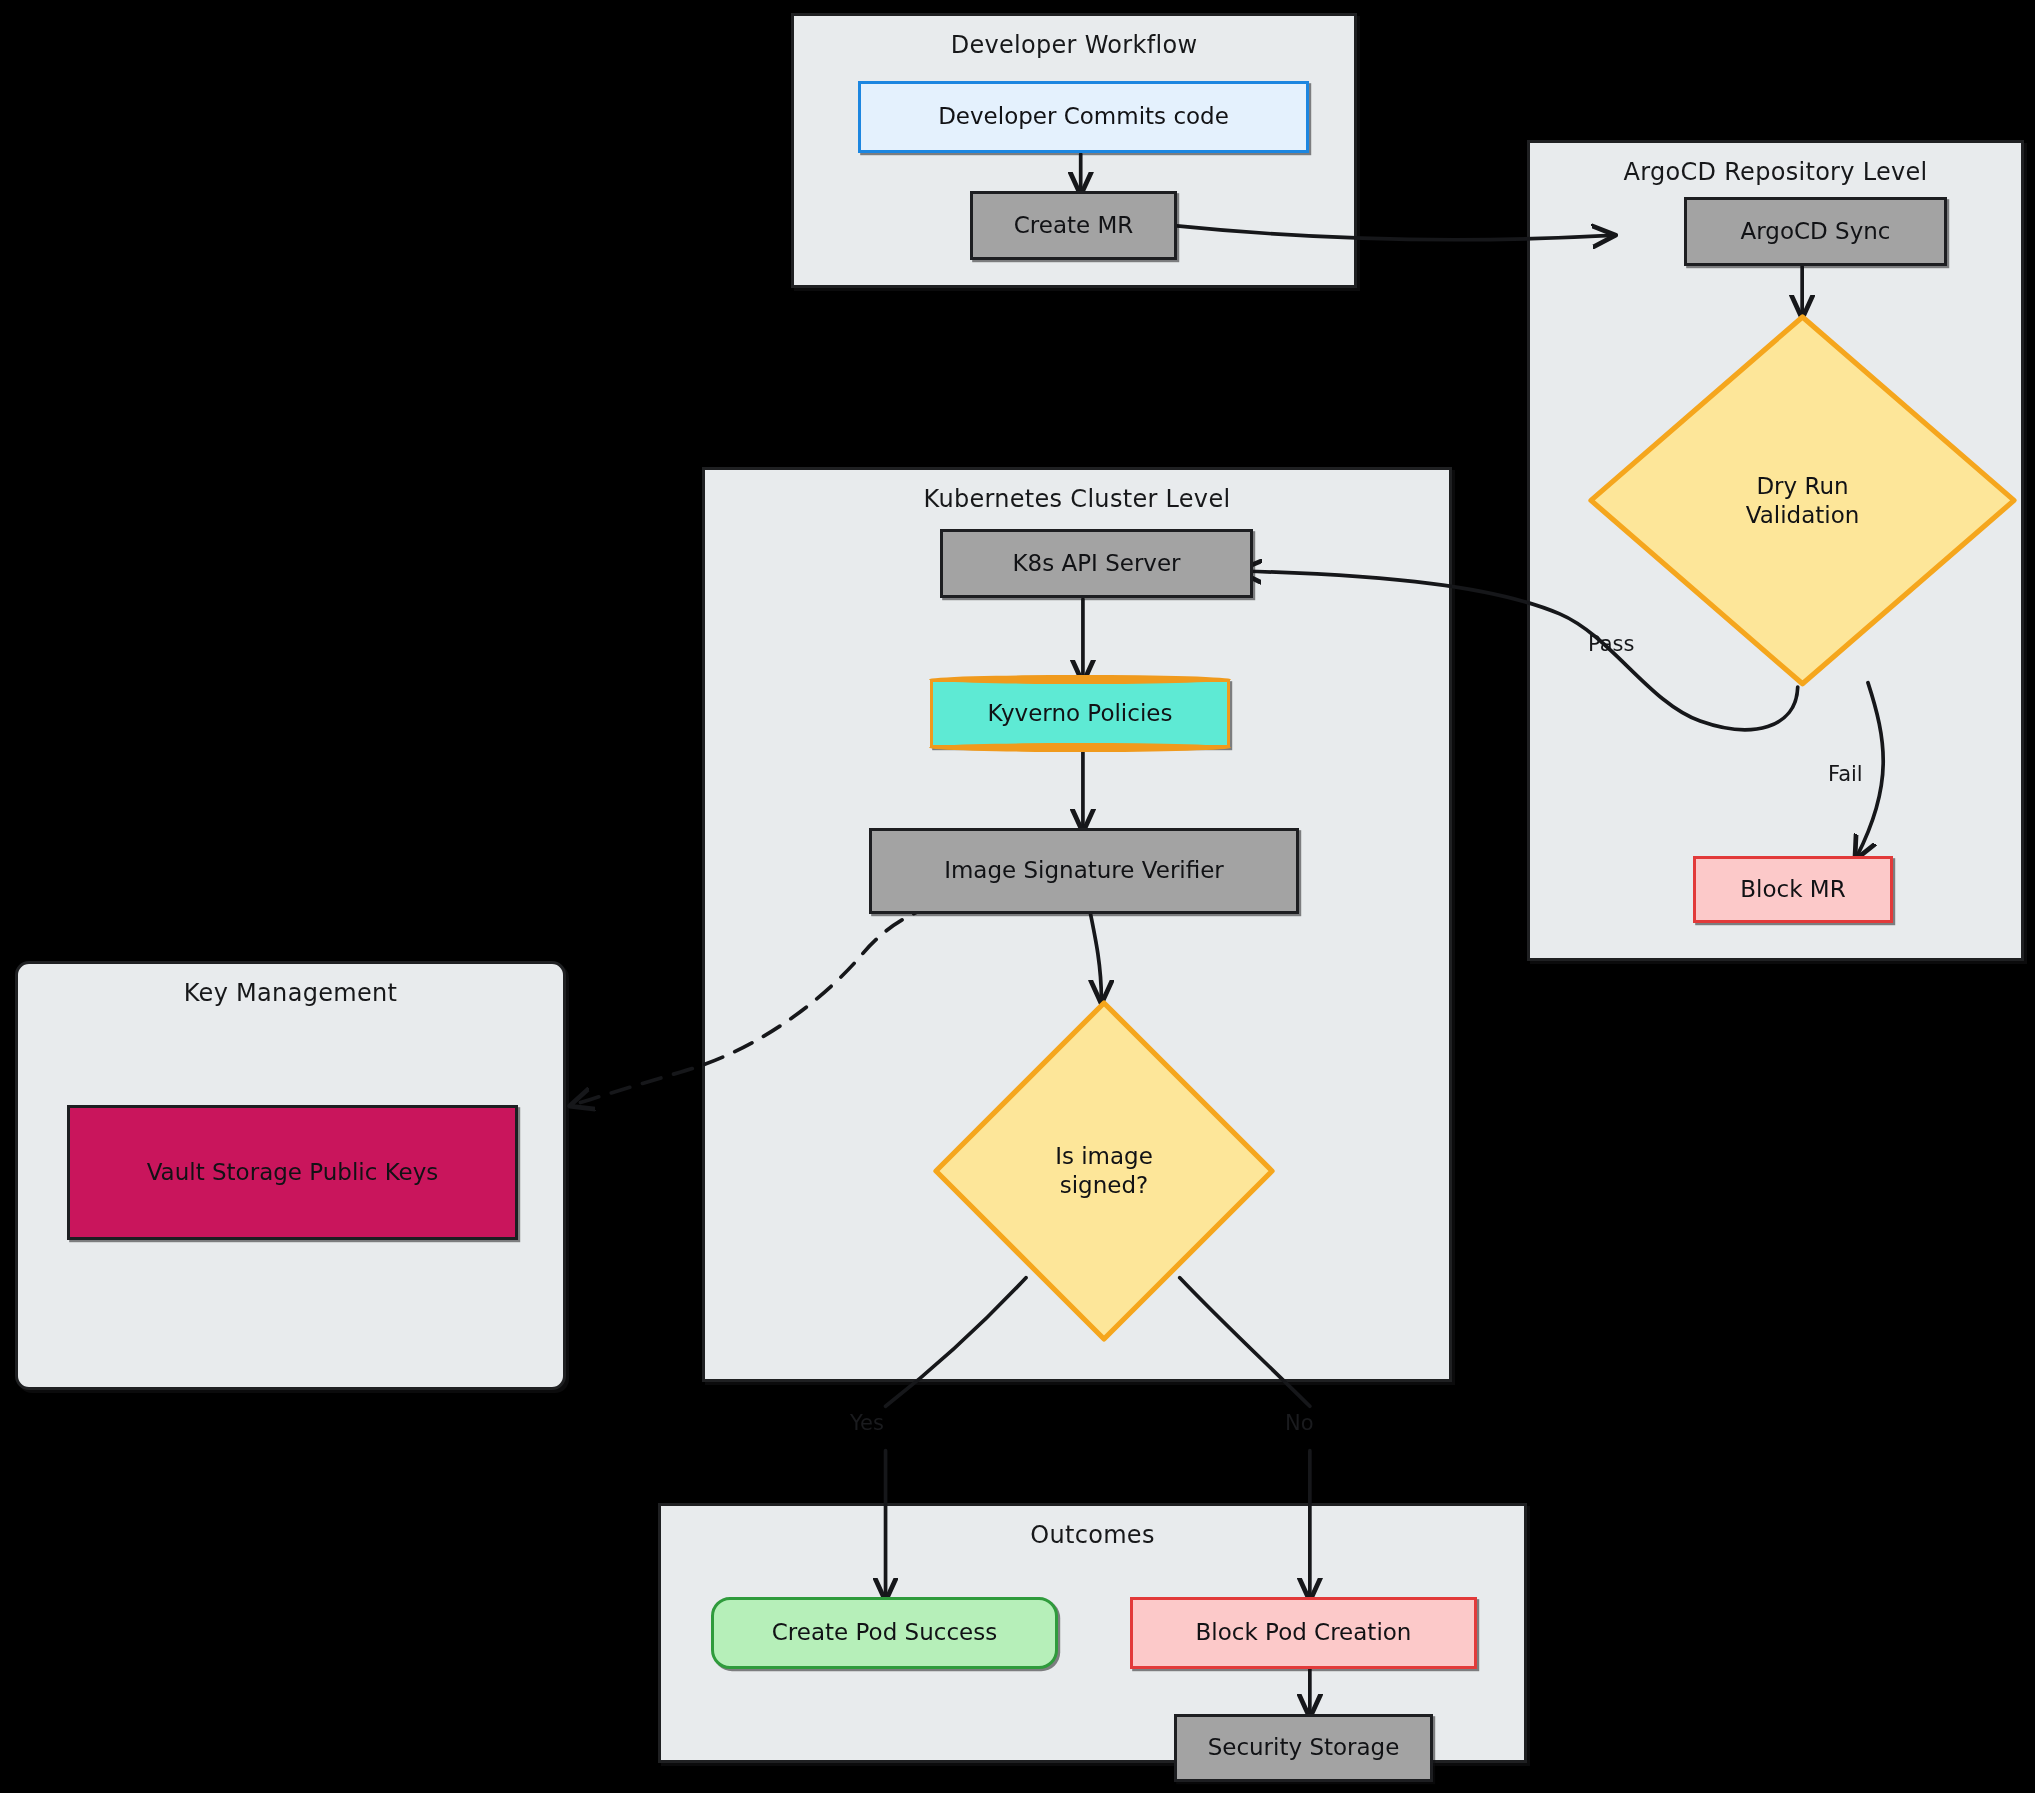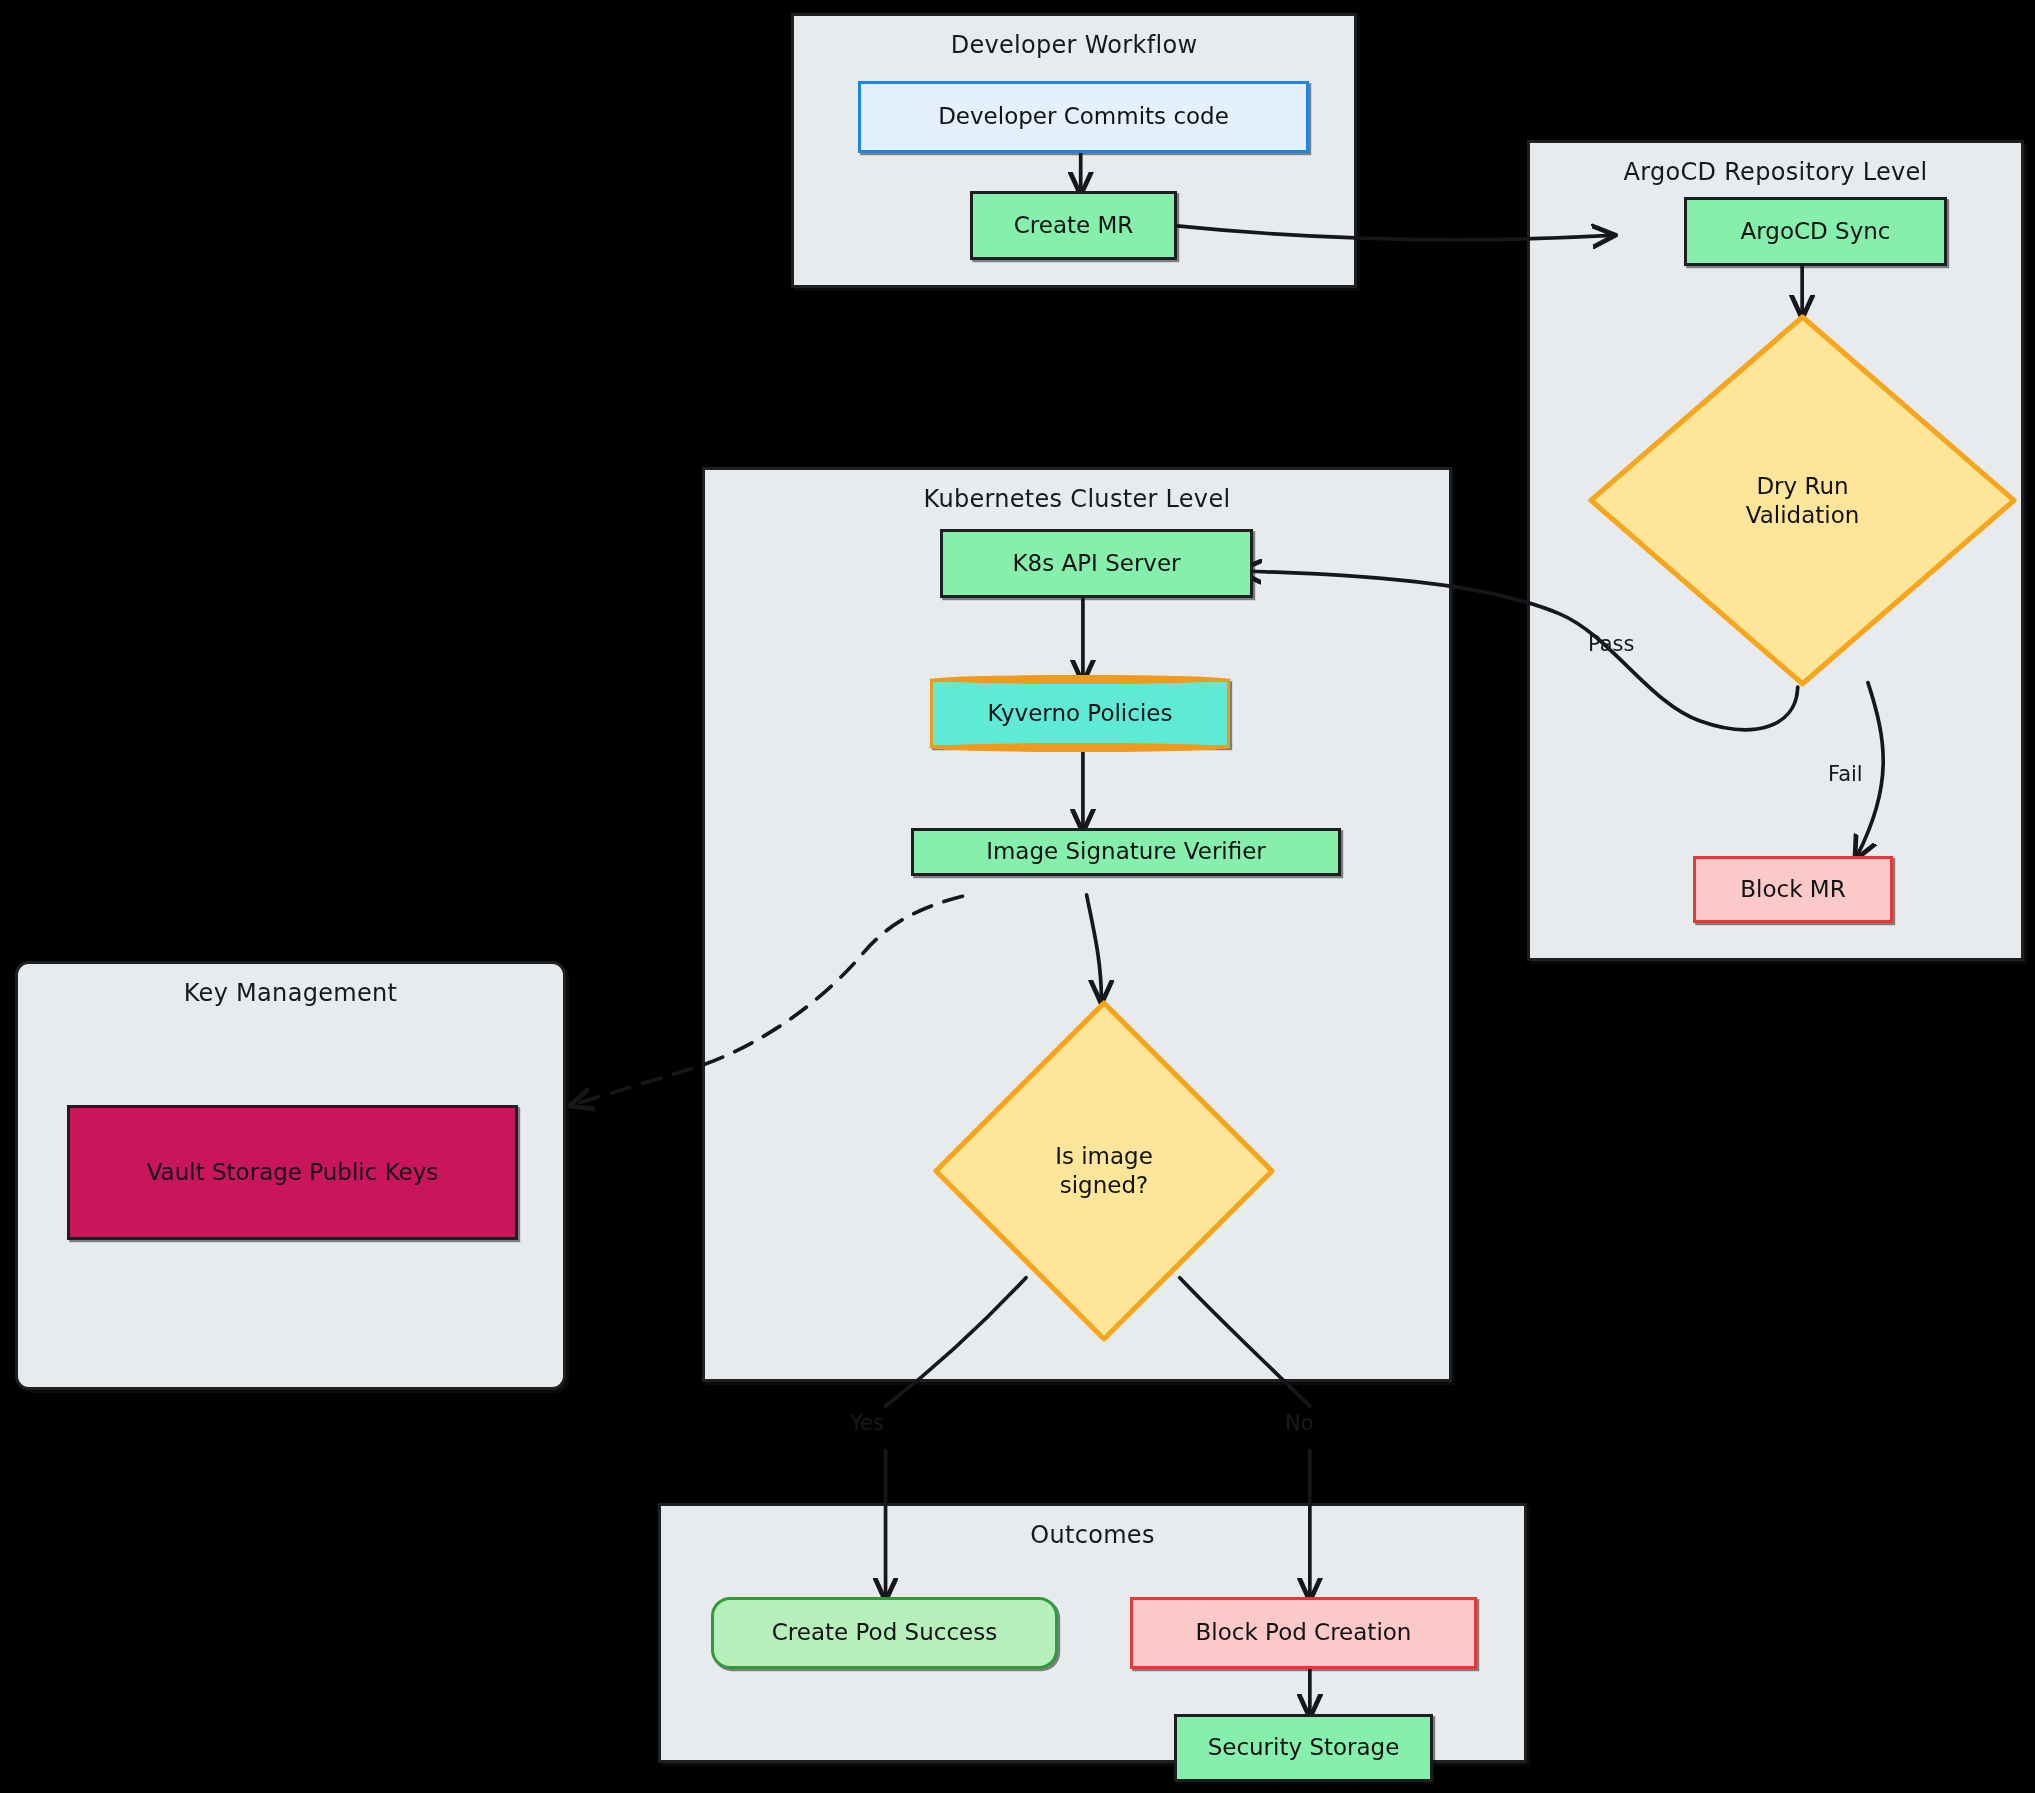--- a/index.html
+++ b/index.html
@@ -47,21 +47,21 @@
     line-height: 1.2;
     padding: 3px 7.4px;
     z-index: 4;
   }
   .node-rect {
     border-width: 3.7px;
     border-style: solid;
   }
   .shadowed { box-shadow: 2.2px 2.2px 0 rgba(15,15,18,0.5); }
 
-  .n-purple  { background: #86efac; border-color: #1d1e21; }
+  .n-purple  { background: #a3a3a3; border-color: #1d1e21; }
   .n-blue    { background: #e4f1fd; border-color: #1c86e0; }
   .n-orange  { background: #5eead4; border-color: #f09a1d; }
   .n-red     { background: #fcc9c9; border-color: #e23a3a; }
   .n-green   { background: #b6efb9; border-color: #2f9b3c; }
   .n-magenta { background: #c9155c; border-color: #1d1e21; }
 
   
   .cyl-cap {
     position: absolute;
     left: -3.7px;
@@ -227,21 +227,21 @@
   <div class="node node-rect n-purple shadowed" style="left:940px; top:529px; width:313px; height:69px;">
     <span>K8s API Server</span>
   </div>
 
   <div class="node node-rect n-orange shadowed" style="left:930px; top:679px; width:300px; height:69px;">
     <div class="cyl-cap top"></div>
     <div class="cyl-cap bottom"></div>
     <span>Kyverno Policies</span>
   </div>
 
-  <div class="node node-rect n-purple shadowed" style="left:869px; top:828px; width:430px; height:48px;margin-left:42px;">
+  <div class="node node-rect n-purple shadowed" style="left:869px; top:828px; width:430px; height:86px;">
     <span>Image Signature Verifier</span>
   </div>
 
   <div class="diamond-wrap" style="left:933px; top:1000px; width:342px; height:342px;">
     <svg viewBox="0 0 462 462" preserveAspectRatio="none">
       <polygon points="231,4 458,231 231,458 4,231" fill="#fde699" stroke="#f5a61d" stroke-width="7" stroke-linejoin="round"></polygon>
     </svg>
     <div class="diamond-label">Is image
 signed?</div>
   </div>

